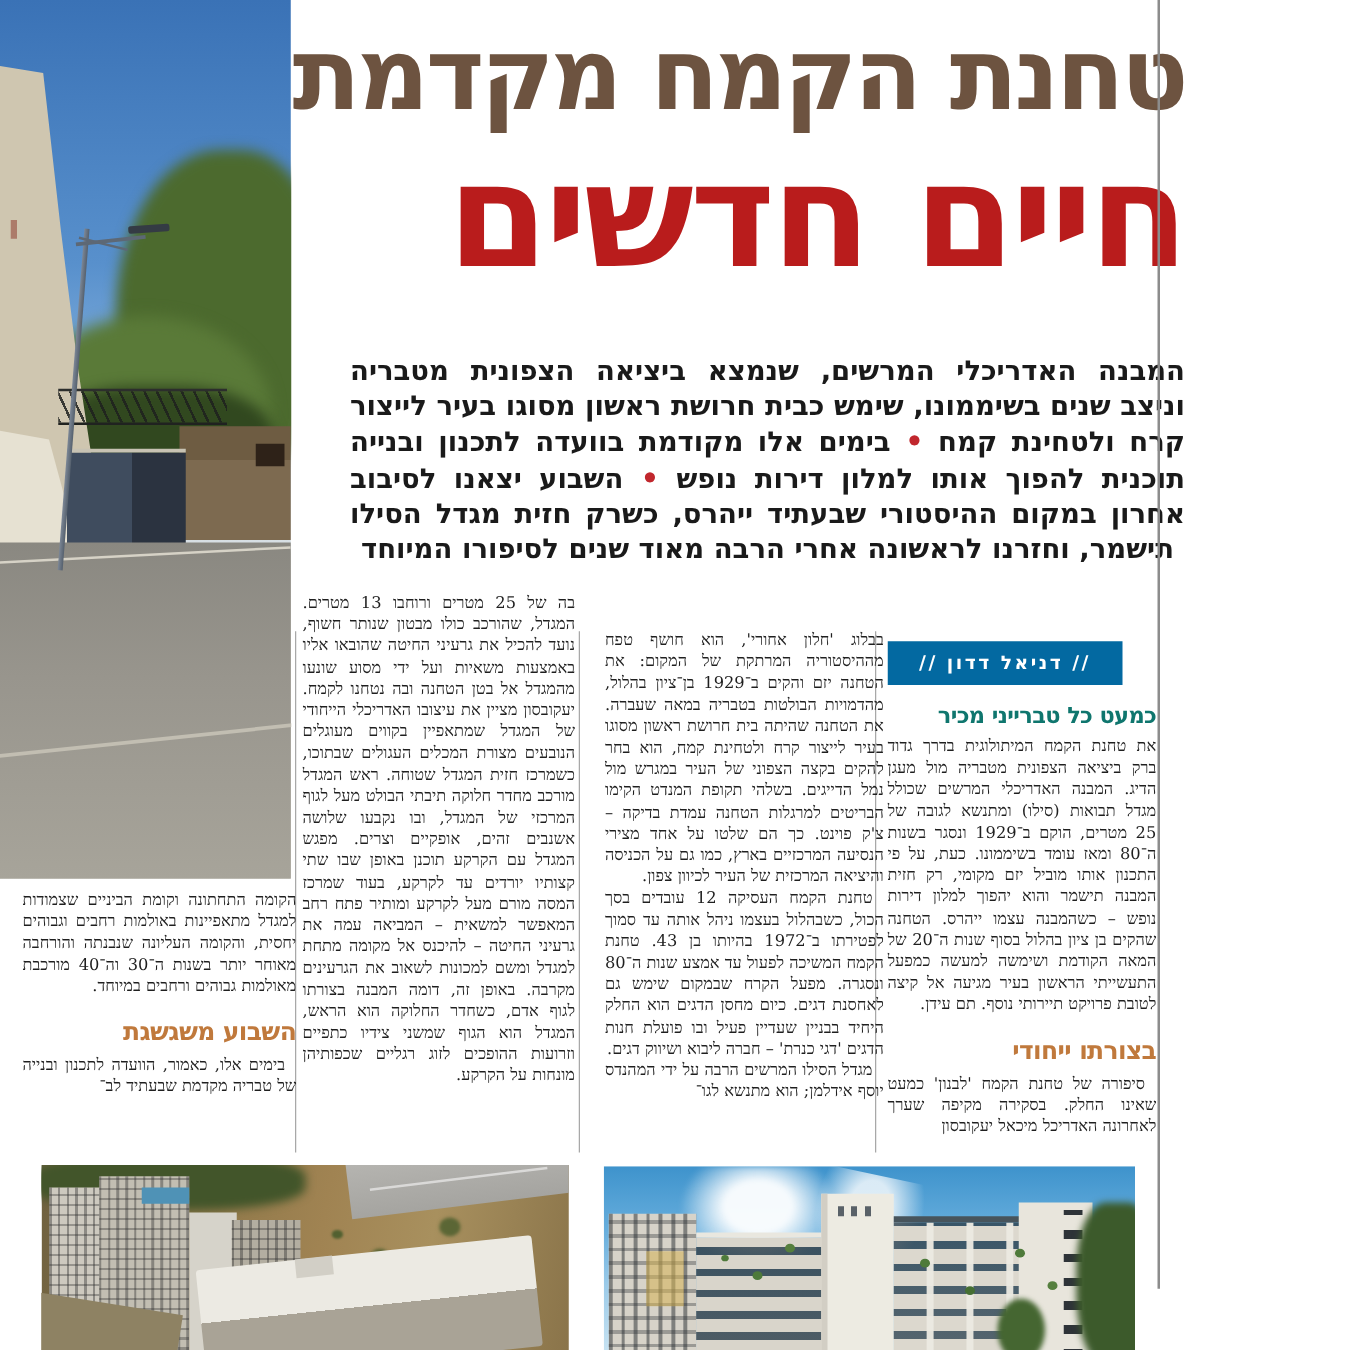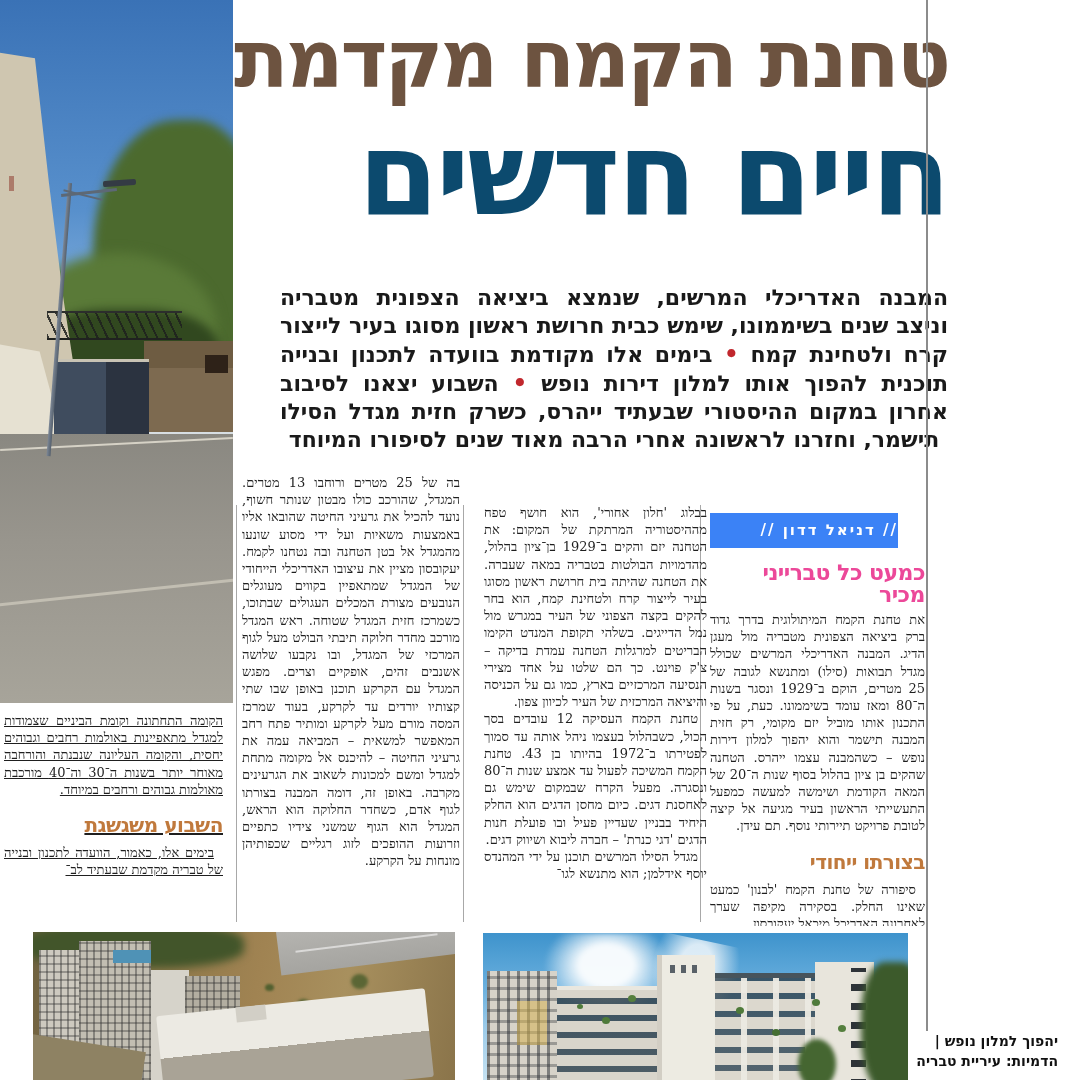--- a/index.html
+++ b/index.html
@@ -3,48 +3,48 @@
 <meta charset="utf-8">
 <style>
   *{margin:0;padding:0;box-sizing:border-box;}
   html,body{background:#ffffff;}
   .page{position:relative;width:1080px;height:1080px;background:#fff;overflow:hidden;direction:rtl;
         font-family:"DejaVu Sans","Liberation Sans",sans-serif;}
 
   
   .headline{position:absolute;top:12px;right:132px;width:740px;text-align:right;}
   .hl-1{font-size:80px;line-height:96px;font-weight:800;color:#6d5340;letter-spacing:-3px;white-space:nowrap;}
-  .hl-2{font-size:116px;line-height:120px;font-weight:800;color:#0c4a6e;letter-spacing:-3px;margin-top:6px;white-space:nowrap;}
+  .hl-2{font-size:116px;line-height:120px;font-weight:800;color:#b91c1c;letter-spacing:-3px;margin-top:6px;white-space:nowrap;}
 
   
   .subhead{position:absolute;top:284px;right:132px;width:668px;font-size:22px;line-height:28px;
            font-weight:700;color:#1a1a1a;text-align:justify;text-align-last:center;}
   .bullet{color:#c1272d;font-size:23px;}
 
   
   .vrule{position:absolute;background:#8c8c8c;}
   #rule-main{left:926px;top:0;width:2px;height:1031px;}
   .vrule.sep{width:1px;top:505px;height:417px;background:#a8a8a8;}
   #sep-1{left:236px;} #sep-2{left:463px;} #sep-3{left:700px;}
 
   
   .col{position:absolute;font-family:"DejaVu Serif","Liberation Serif","DejaVu Sans",serif;
        font-size:13px;line-height:17.2px;color:#1f1f1f;text-align:justify;overflow:hidden;}
   .col p{margin:0;}
   .col .ind{text-indent:9px;}
   .col-right{right:155px;width:215px;top:506px;height:420px;}
   .col-mid{left:484px;width:223px;top:504px;height:420px;}
   .col-tower{left:242px;width:218px;top:474px;height:420px;}
-  .col-floors{left:4px;width:219px;top:712px;height:214px;text-decoration:underline;}
-
-  .byline-box{width:188px;height:35px;background:#3b82f6;color:#ffffff;
+  .col-floors{left:18px;width:219px;top:712px;height:214px;}
+
+  .byline-box{width:188px;height:35px;background:#0369a1;color:#ffffff;
       font-family:"DejaVu Sans",sans-serif;font-weight:700;font-size:15px;letter-spacing:2px;
-      display:flex;align-items:center;justify-content:flex-start;margin:7px 27px 14px 0;}
-  .sec-head{font-family:"DejaVu Sans","Liberation Sans",sans-serif;font-weight:800;font-size:22px;
-      line-height:22px;color:#ec4899;text-align:right;margin:0 0 5px;letter-spacing:-0.5px;}
+      display:flex;align-items:center;justify-content:center;margin:7px 27px 14px 0;}
+  .sec-head{font-family:"DejaVu Sans","Liberation Sans",sans-serif;font-weight:800;font-size:18px;
+      line-height:22px;color:#0f766e;text-align:right;margin:0 0 5px;letter-spacing:-0.5px;}
   .sec-head.orange{color:#c0793c;font-size:20px;margin:16px 0 8px;}
 
   
   .credit{position:absolute;top:1031px;right:22px;width:190px;text-align:right;font-weight:700;
           font-size:14px;line-height:20px;color:#111;}
 
   
   .photo{position:absolute;overflow:hidden;}
   .photo>div{position:absolute;}
   #photo-main{left:0;top:0;width:233px;height:703px;}
@@ -164,21 +164,21 @@
     </div>
     <div class="sec-head">כמעט כל טברייני מכיר</div>
     <p>את טחנת הקמח המיתולוגית בדרך גדוד ברק ביציאה הצפונית מטבריה מול מעגן הדיג. המבנה האדריכלי המרשים שכולל מגדל תבואות (סילו) ומתנשא לגובה של 25 מטרים, הוקם ב־1929 ונסגר בשנות ה־80 ומאז עומד בשיממונו. כעת, על פי התכנון אותו מוביל יזם מקומי, רק חזית המבנה תישמר והוא יהפוך למלון דירות נופש – כשהמבנה עצמו ייהרס. הטחנה שהקים בן ציון בהלול בסוף שנות ה־20 של המאה הקודמת ושימשה למעשה כמפעל התעשייתי הראשון בעיר מגיעה אל קיצה לטובת פרויקט תיירותי נוסף. תם עידן.</p>
     <div class="sec-head orange">בצורתו ייחודי</div>
     <p class="ind">סיפורה של טחנת הקמח 'לבנון' כמעט שאינו החלק. בסקירה מקיפה שערך לאחרונה האדריכל מיכאל יעקובסון</p>
   </div>
 
   <div class="col col-mid">
     <p>בבלוג 'חלון אחורי', הוא חושף טפח מההיסטוריה המרתקת של המקום: את הטחנה יזם והקים ב־1929 בן־ציון בהלול, מהדמויות הבולטות בטבריה במאה שעברה. את הטחנה שהיתה בית חרושת ראשון מסוגו בעיר לייצור קרח ולטחינת קמח, הוא בחר להקים בקצה הצפוני של העיר במגרש מול נמל הדייגים. בשלהי תקופת המנדט הקימו הבריטים למרגלות הטחנה עמדת בדיקה – צ'ק פוינט. כך הם שלטו על אחד מצירי הנסיעה המרכזיים בארץ, כמו גם על הכניסה והיציאה המרכזית של העיר לכיוון צפון.</p>
     <p class="ind">טחנת הקמח העסיקה 12 עובדים בסך הכול, כשבהלול בעצמו ניהל אותה עד סמוך לפטירתו ב־1972 בהיותו בן 43. טחנת הקמח המשיכה לפעול עד אמצע שנות ה־80 ונסגרה. מפעל הקרח שבמקום שימש גם לאחסנת דגים. כיום מחסן הדגים הוא החלק היחיד בבניין שעדיין פעיל ובו פועלת חנות הדגים 'דגי כנרת' – חברה ליבוא ושיווק דגים.</p>
-    <p class="ind">מגדל הסילו המרשים תוכנן על ידי המהנדס יוסף אידלמן; הוא מתנשא לגו־</p>
+    <p class="ind">מגדל הסילו המרשים הרבה על ידי המהנדס יוסף אידלמן; הוא מתנשא לגו־</p>
   </div>
 
   <div class="col col-tower">
     <p>בה של 25 מטרים ורוחבו 13 מטרים. המגדל, שהורכב כולו מבטון שנותר חשוף, נועד להכיל את גרעיני החיטה שהובאו אליו באמצעות משאיות ועל ידי מסוע שונעו מהמגדל אל בטן הטחנה ובה נטחנו לקמח. יעקובסון מציין את עיצובו האדריכלי הייחודי של המגדל שמתאפיין בקווים מעוגלים הנובעים מצורת המכלים העגולים שבתוכו, כשמרכז חזית המגדל שטוחה. ראש המגדל מורכב מחדר חלוקה תיבתי הבולט מעל לגוף המרכזי של המגדל, ובו נקבעו שלושה אשנבים זהים, אופקיים וצרים. מפגש המגדל עם הקרקע תוכנן באופן שבו שתי קצותיו יורדים עד לקרקע, בעוד שמרכז המסה מורם מעל לקרקע ומותיר פתח רחב המאפשר למשאית – המביאה עמה את גרעיני החיטה – להיכנס אל מקומה מתחת למגדל ומשם למכונות לשאוב את הגרעינים מקרבה. באופן זה, דומה המבנה בצורתו לגוף אדם, כשחדר החלוקה הוא הראש, המגדל הוא הגוף שמשני צידיו כתפיים וזרועות ההופכים לזוג רגליים שכפותיהן מונחות על הקרקע.</p>
   </div>
 
   <div class="col col-floors">
     <p>הקומה התחתונה וקומת הביניים שצמודות למגדל מתאפיינות באולמות רחבים וגבוהים יחסית, והקומה העליונה שנבנתה והורחבה מאוחר יותר בשנות ה־30 וה־40 מורכבת מאולמות גבוהים ורחבים במיוחד.</p>
     <div class="sec-head orange">השבוע משגשגת</div>
     <p class="ind">בימים אלו, כאמור, הוועדה לתכנון ובנייה של טבריה מקדמת שבעתיד לב־</p>
@@ -210,18 +210,14 @@
     <div class="pr-tower"></div>
     <div class="pr-tower-w"></div>
     <div class="pr-slabB"></div>
     <div class="pr-towerR"></div>
     <div class="pr-towerR-w"></div>
     <div class="pr-treeR"></div>
     <div class="pr-treeS"></div>
     <div class="pr-green"></div>
   </div>
 
-  <div class="credit">
-    <div>יהפוך למלון נופש |</div>
-    <div>הדמיות: עיריית טבריה</div>
-  </div>
 
 </div>
 
 </body></html>

